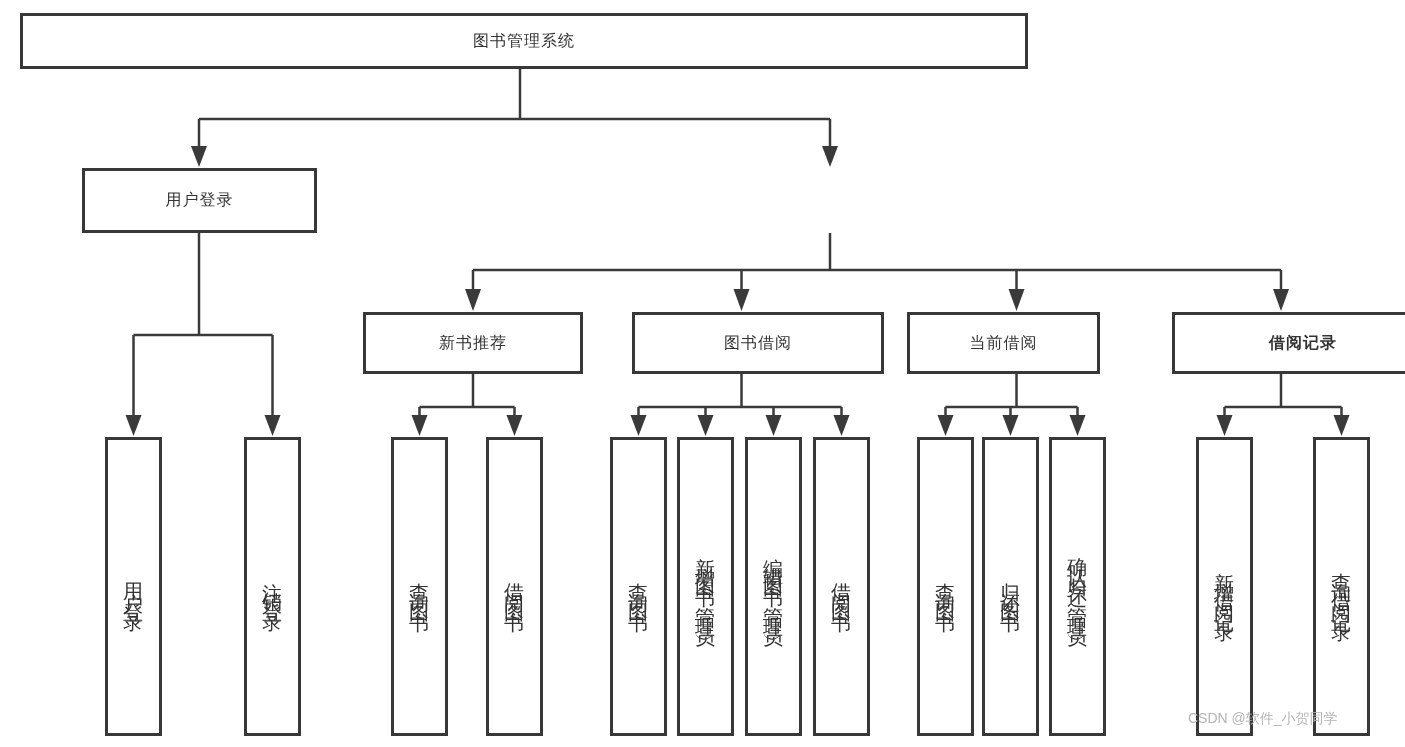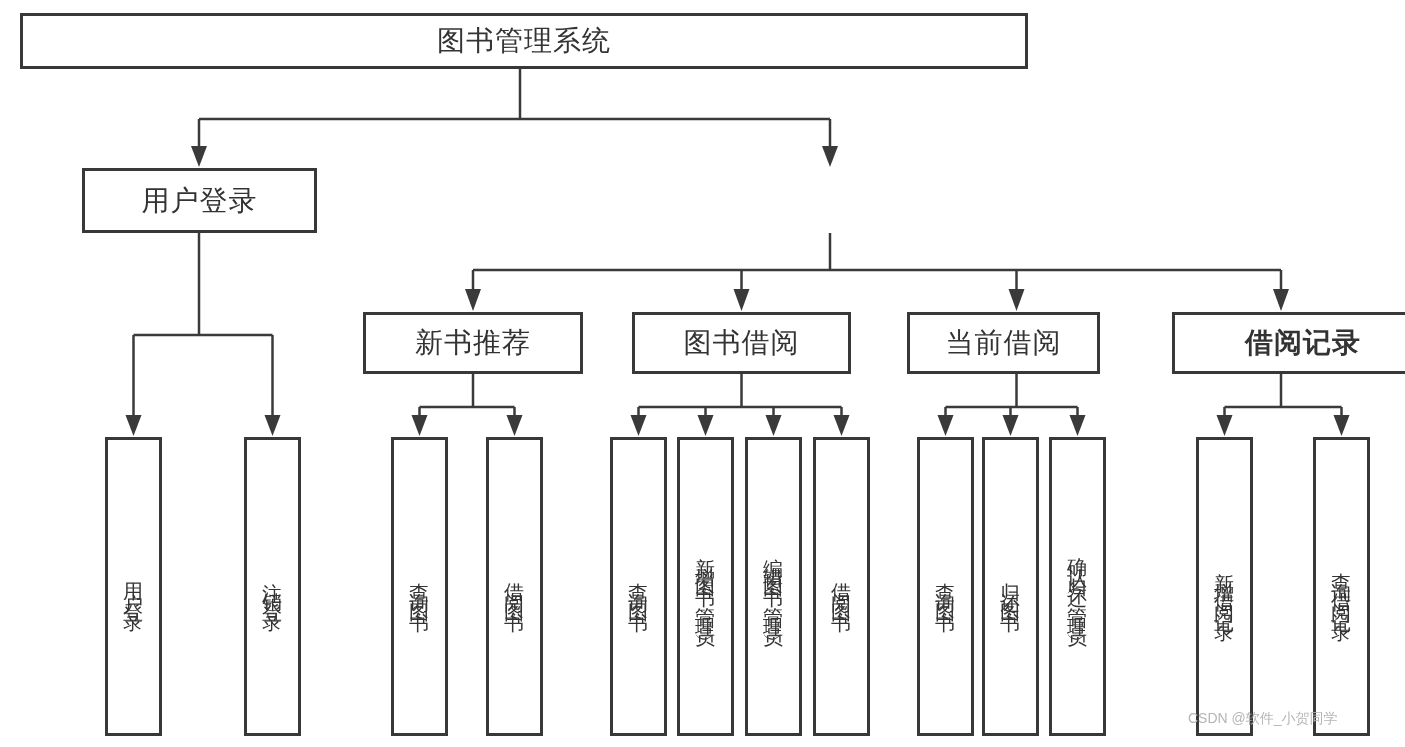--- a/index.html
+++ b/index.html
@@ -35,21 +35,21 @@
     position: absolute;
     box-sizing: border-box;
     border: 3px solid #383838;
     background: #ffffff;
     display: flex;
     align-items: center;
     justify-content: center;
     color: #333333;
   }
   .h-label {
-    font-size: 28px;
+    font-size: 16px;
     letter-spacing: 1px;
     white-space: nowrap;
   }
   .v-box .v-label {
     writing-mode: vertical-lr;
     text-orientation: mixed;
     font-size: 20px;
     letter-spacing: 10px;
     line-height: 1;
     white-space: nowrap;
@@ -138,21 +138,21 @@
     <span class="h-label">图书管理系统</span>
   </div>
 
   <div class="box lvl2-box" style="left:82px; width:235px;">
     <span class="h-label">用户登录</span>
   </div>
 
   <div class="box lvl3-box" style="left:363px; width:220px;">
     <span class="h-label">新书推荐</span>
   </div>
-  <div class="box lvl3-box" style="left:632px; width:219px;">
+  <div class="box lvl3-box" style="left:632px; width:252px;">
     <span class="h-label">图书借阅</span>
   </div>
   <div class="box lvl3-box" style="left:907px; width:193px;">
     <span class="h-label">当前借阅</span>
   </div>
   <div class="box lvl3-box" style="left:1172px; width:262px;font-weight:bold;">
     <span class="h-label">借阅记录</span>
   </div>
 
   <div class="box v-box" style="left:105px;">

